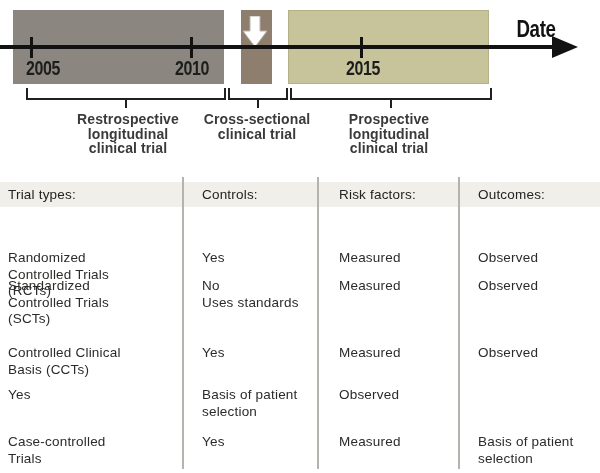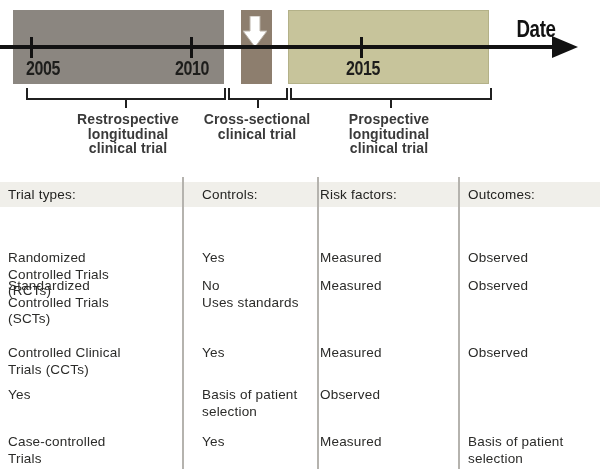--- a/index.html
+++ b/index.html
@@ -32,22 +32,22 @@
     line-height:14.5px;color:#3a3a3a;white-space:pre-line;letter-spacing:0.1px;}
   .seg-label-1{left:48px;} .seg-label-2{left:177px;} .seg-label-3{left:309px;}
   
   .table{position:absolute;left:0;top:0;width:600px;height:473px;font-size:13.5px;line-height:16.5px;letter-spacing:0.2px;}
   .header-band{position:absolute;left:0;top:182px;width:600px;height:25px;background:#f0efea;}
   .v-divider{position:absolute;top:177px;height:292px;width:1.5px;background:#b5b3ae;}
   .div-1{left:182px;} .div-2{left:317px;} .div-3{left:458px;}
   .t-row{position:absolute;left:0;width:600px;display:grid;grid-template-columns:182px 135px 141px 142px;}
   .t-row > div{padding:0 10px 0 8px;white-space:pre-line;box-sizing:border-box;}
   .t-row > div:nth-child(2){padding-left:20px;}
-  .t-row > div:nth-child(3){padding-left:3px;}
-  .t-row > div:nth-child(4){padding-left:10px;}
+  .t-row > div:nth-child(3){padding-left:22px;}
+  .t-row > div:nth-child(4){padding-left:20px;}
   .row-h{top:187px;color:#232321;}
   .row-1{top:210px;margin-top:40px;} .row-2{top:278px;} .row-3{top:345px;} .row-4{top:387px;} .row-5{top:434px;}
 </style>
 </head>
 <body>
 
 <div class="stage">
 
   <div class="diagram">
 
@@ -113,21 +113,21 @@
 Controlled Trials
 (SCTs)</div>
       <div>No
 Uses standards</div>
       <div>Measured</div>
       <div>Observed</div>
     </div>
 
     <div class="t-row row-3">
       <div>Controlled Clinical
-Trials (CCTs)</div>
+Basis (CCTs)</div>
       <div>Yes</div>
       <div>Measured</div>
       <div>Observed</div>
     </div>
 
     <div class="t-row row-4">
       <div>Yes</div>
       <div>Basis of patient
 selection</div>
       <div>Observed</div>

